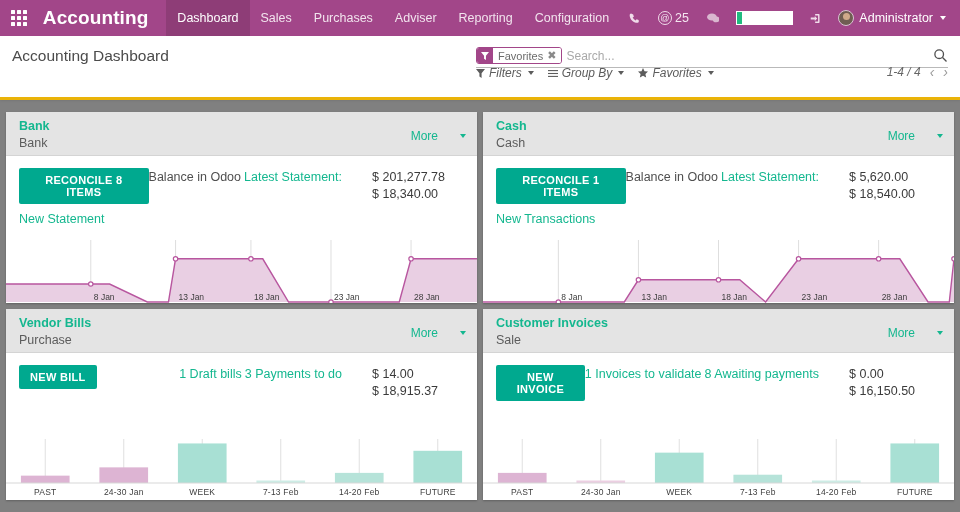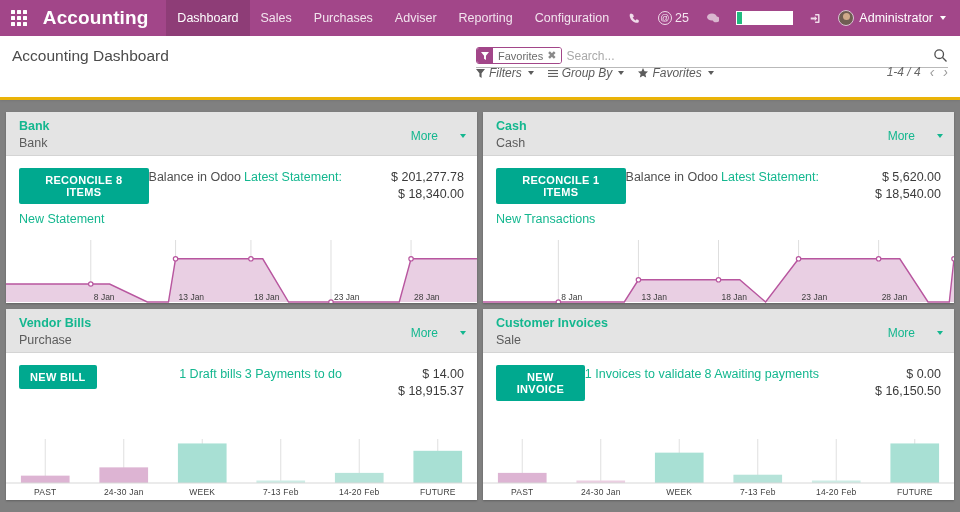--- a/index.html
+++ b/index.html
@@ -187,21 +187,21 @@
     font-weight: bold;
     letter-spacing: 0.3px;
     cursor: pointer;
     font-family: "Liberation Sans", sans-serif;
     border-radius: 2px;
   }
   .link-teal { font-size: 12.5px; color: #14b78f; cursor: pointer; }
 
   .cb-right { margin-left: auto; display: flex; gap: 0; padding-top: 2px; }
   .kv-labels { display: flex; flex-direction: row; gap: 3px; text-align: left; }
-  .kv-values { display: flex; flex-direction: column; gap: 3px; text-align: right; margin-left: 30px; min-width: 92px; }
+  .kv-values { display: flex; flex-direction: column; gap: 3px; text-align: left; margin-left: 30px; min-width: 92px; }
   .kv-lbl { font-size: 12.5px; color: #4f4f4f; white-space: nowrap; }
   .kv-lbl.link { color: #14b78f; cursor: pointer; }
   .kv-val { font-size: 12.5px; color: #3b3b3b; white-space: nowrap; }
 
   .chart-wrap { margin-top: auto; width: 100%; position: relative; }
   svg { display: block; width: 100%; }
 
   .tick-label { font-size: 8.5px; fill: #3d3d3d; font-family: "Liberation Sans", sans-serif; }
   .bar-label { font-size: 8.5px; fill: #3d3d3d; font-family: "Liberation Sans", sans-serif; letter-spacing: 0.2px; }
 </style>

